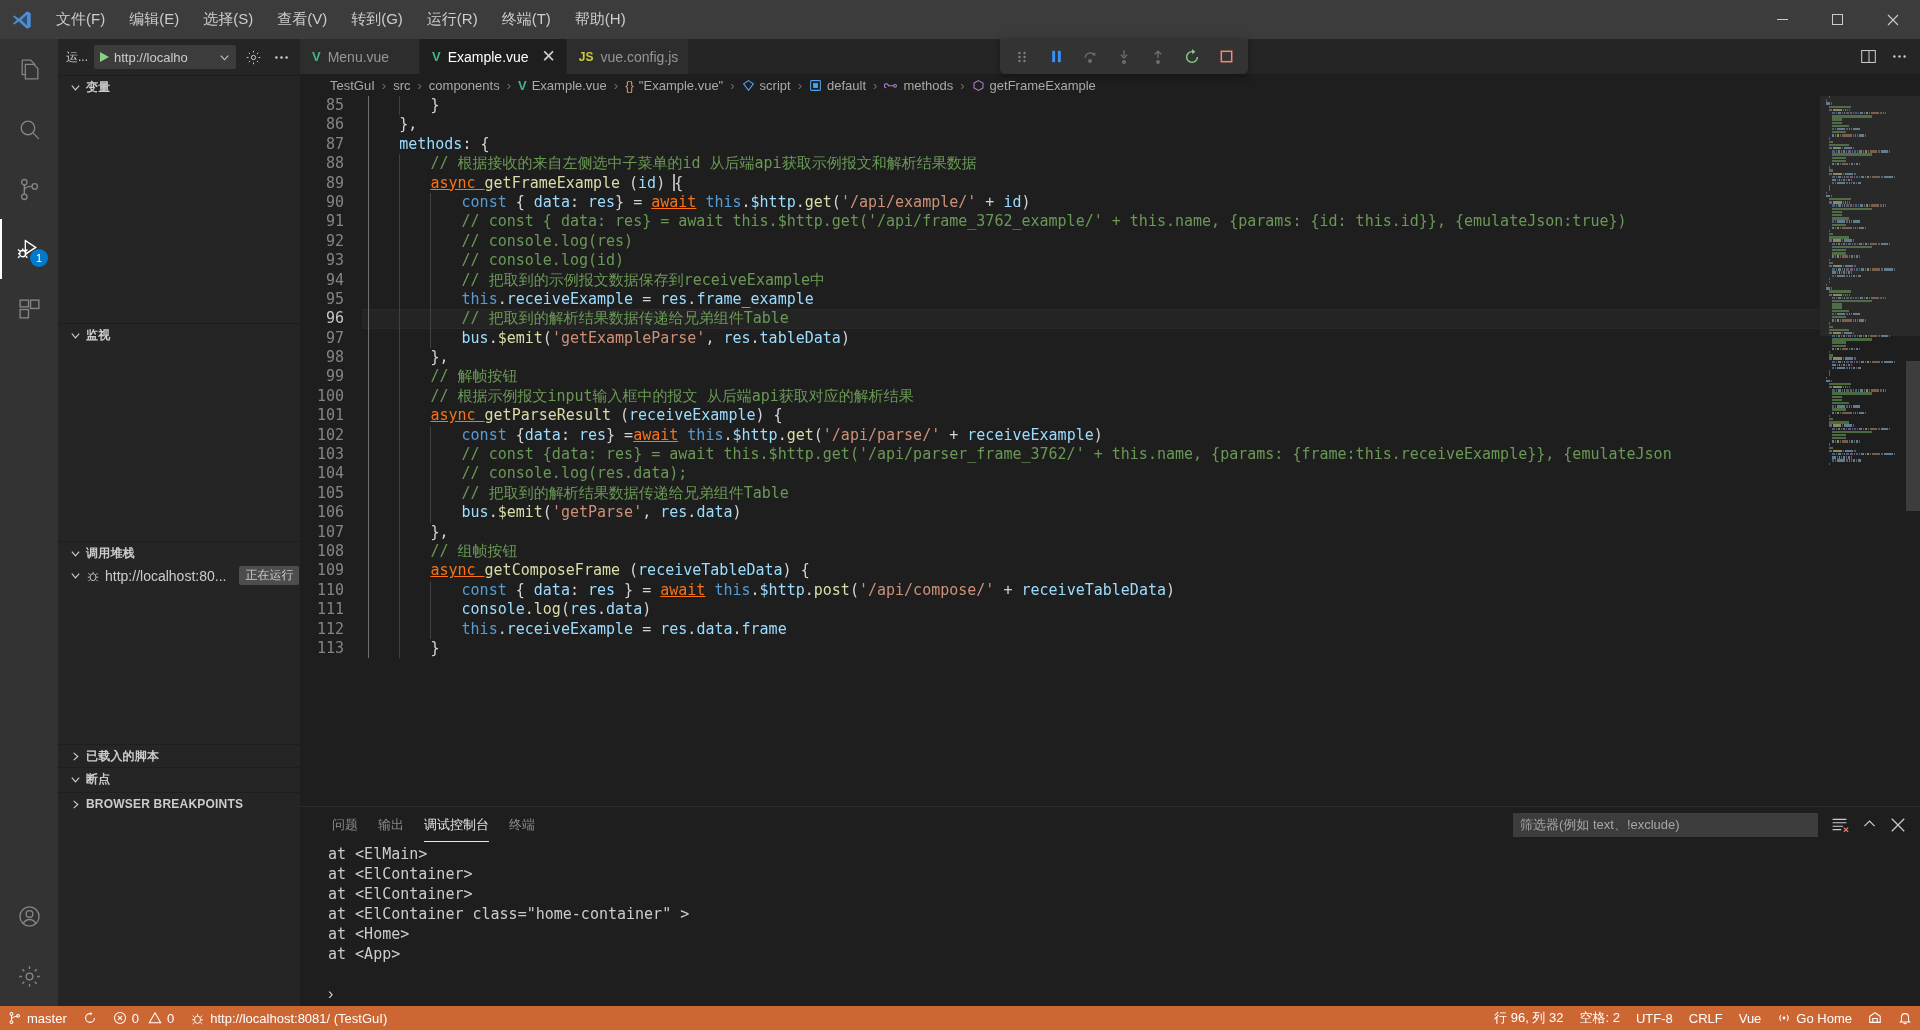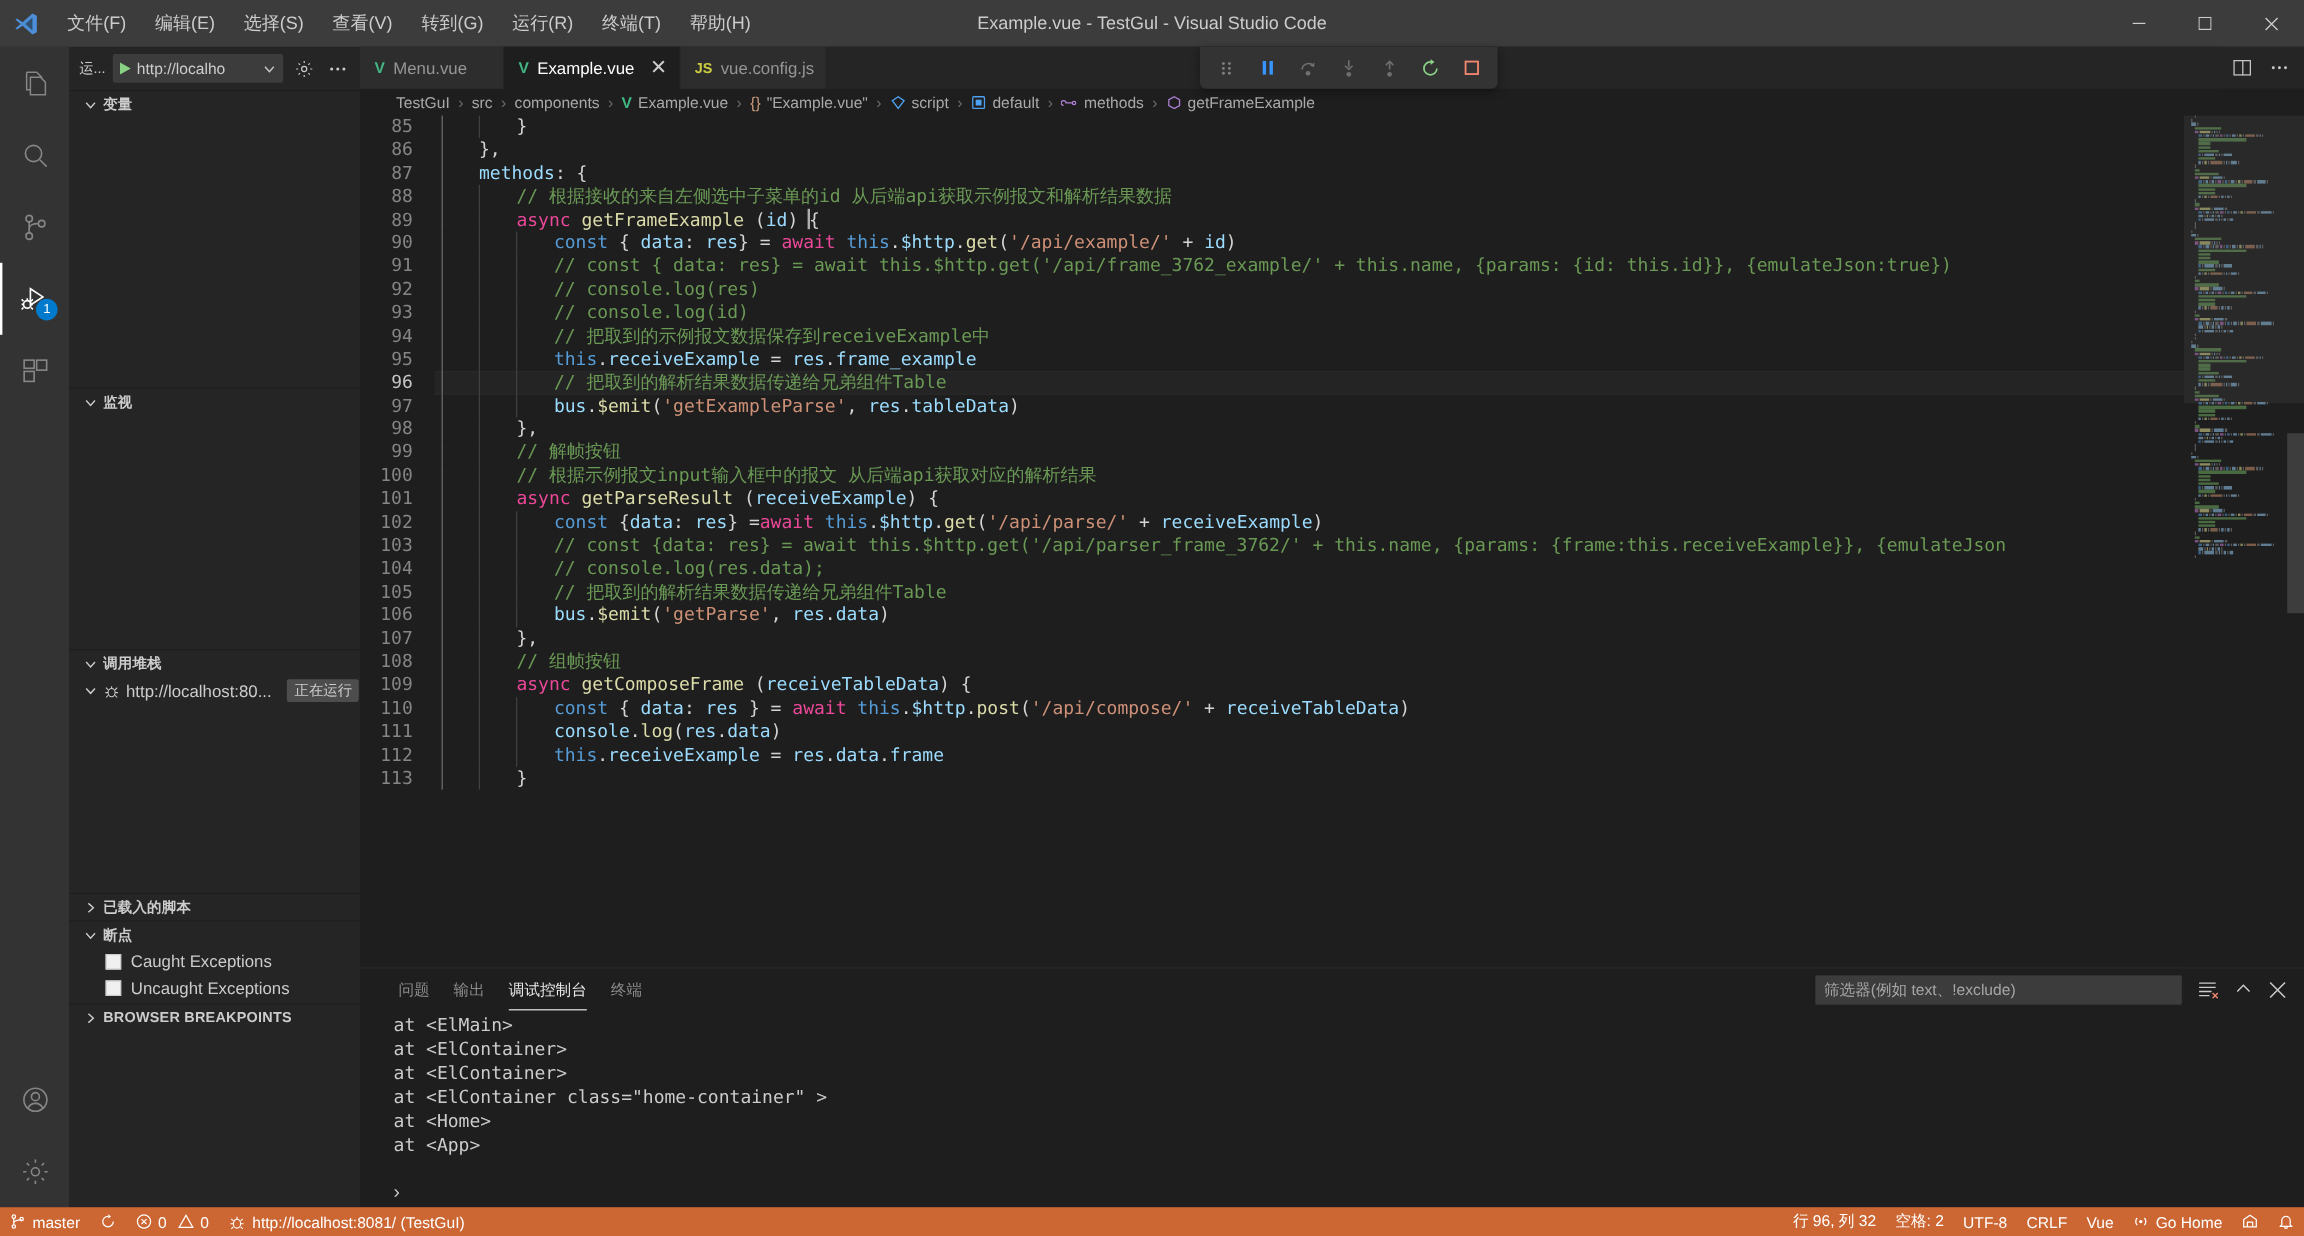--- a/index.html
+++ b/index.html
@@ -128,21 +128,21 @@
   .gutter div.cur { color: #c6c6c6; }
   .codelines {
     flex: 1; font-family: "DejaVu Sans Mono", "Liberation Mono", monospace;
     font-size: 15px; color: #d4d4d4; position: relative; overflow: hidden;
   }
   .cl { height: 19.4px; line-height: 19.4px; white-space: pre; padding-left: 6px; }
   .cl.highlight { background: #242424; box-shadow: inset 0 1px 0 #282828, inset 0 -1px 0 #282828; }
   .ind { border-left: 1px solid #404040; display: inline-block; width: 31.2px; height: 19.4px; vertical-align: top; }
   .cur-guide { border-left-color: #707070 !important; }
   .kw   { color: #569cd6; }
-  .kw2  { color: #ec4899; }
+  .kw2  { color: #f97316; text-decoration: underline; }
   .fn   { color: #dcdcaa; }
   .str  { color: #ce9178; }
   .var  { color: #9cdcfe; }
   .com  { color: #6a9955; }
   .pun  { color: #d4d4d4; }
   .caret {
     display: inline-block; width: 2px; height: 17px; background: #aeafad;
     vertical-align: -3px; margin: 0 -1px;
   }
   .minimap { width: 100px; flex: none; background: #1e1e1e; position: relative; overflow: hidden; }
@@ -198,21 +198,20 @@
     <div class="menu">
       <div class="menu-item">文件(F)</div>
       <div class="menu-item">编辑(E)</div>
       <div class="menu-item">选择(S)</div>
       <div class="menu-item">查看(V)</div>
       <div class="menu-item">转到(G)</div>
       <div class="menu-item">运行(R)</div>
       <div class="menu-item">终端(T)</div>
       <div class="menu-item">帮助(H)</div>
     </div>
-    <div class="win-title">Example.vue - TestGul - Visual Studio Code</div>
     <div class="win-ctrls">
       <div class="win-btn">
         <svg width="11" height="11" viewBox="0 0 11 11">
             <rect x="0" y="5" width="11" height="1" fill="#cccccc"></rect>
           </svg>
       </div>
       <div class="win-btn">
         <svg width="11" height="11" viewBox="0 0 11 11">
             <rect x="0.5" y="0.5" width="10" height="10" fill="none" stroke="#cccccc"></rect>
           </svg>
@@ -359,30 +358,20 @@
         <span>已载入的脚本</span>
       </div>
 
       <div class="sec-header">
         <span class="twisty">
           <svg width="11" height="11" viewBox="0 0 12 12">
               <path d="M2 4 L6 8.5 L10 4" fill="none" stroke="#cccccc" stroke-width="1.3"></path>
             </svg>
         </span>
         <span>断点</span>
-      </div>
-      <div class="sec-body">
-        <div class="bp-row">
-          <span class="cb"></span>
-          <span>Caught Exceptions</span>
-        </div>
-        <div class="bp-row">
-          <span class="cb"></span>
-          <span>Uncaught Exceptions</span>
-        </div>
       </div>
 
       <div class="sec-header" style="margin-top:2px">
         <span class="twisty">
           <svg width="11" height="11" viewBox="0 0 12 12">
               <path d="M4 2 L8.5 6 L4 10" fill="none" stroke="#cccccc" stroke-width="1.3"></path>
             </svg>
         </span>
         <span>BROWSER BREAKPOINTS</span>
       </div>

